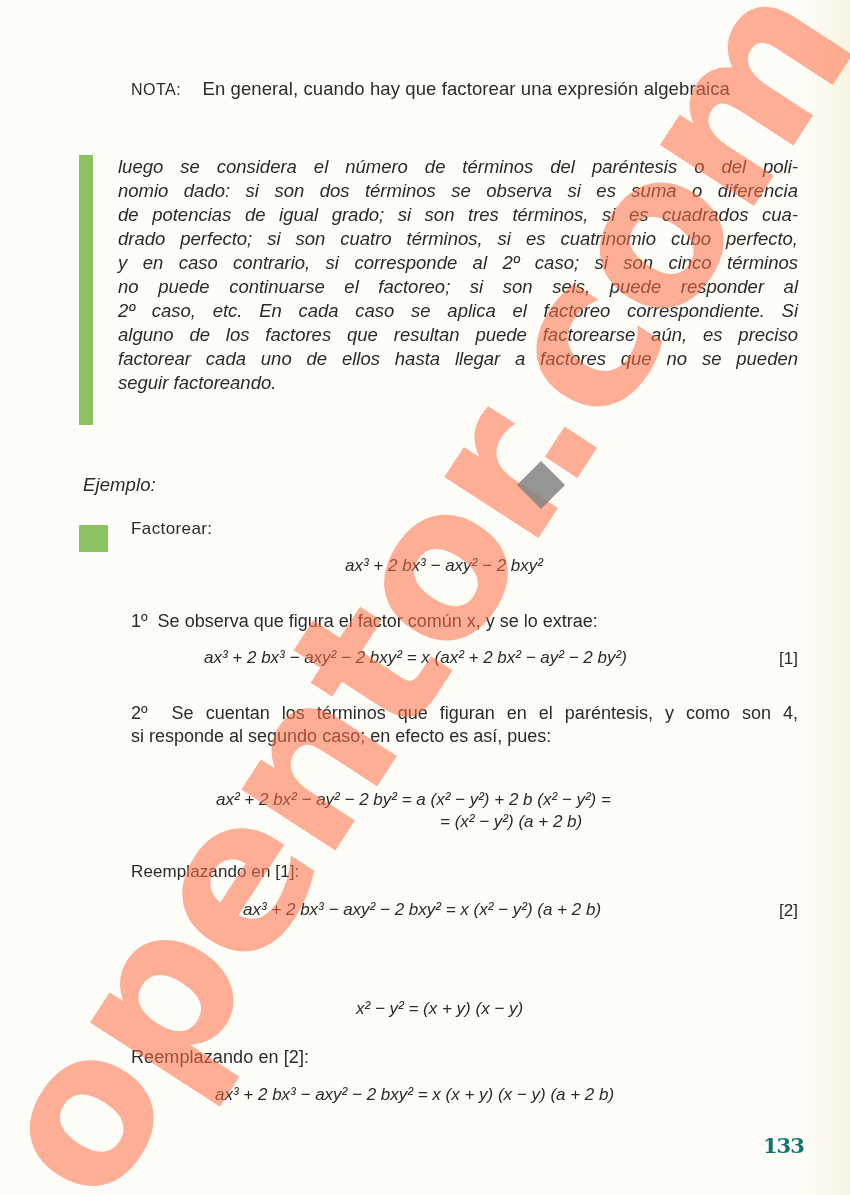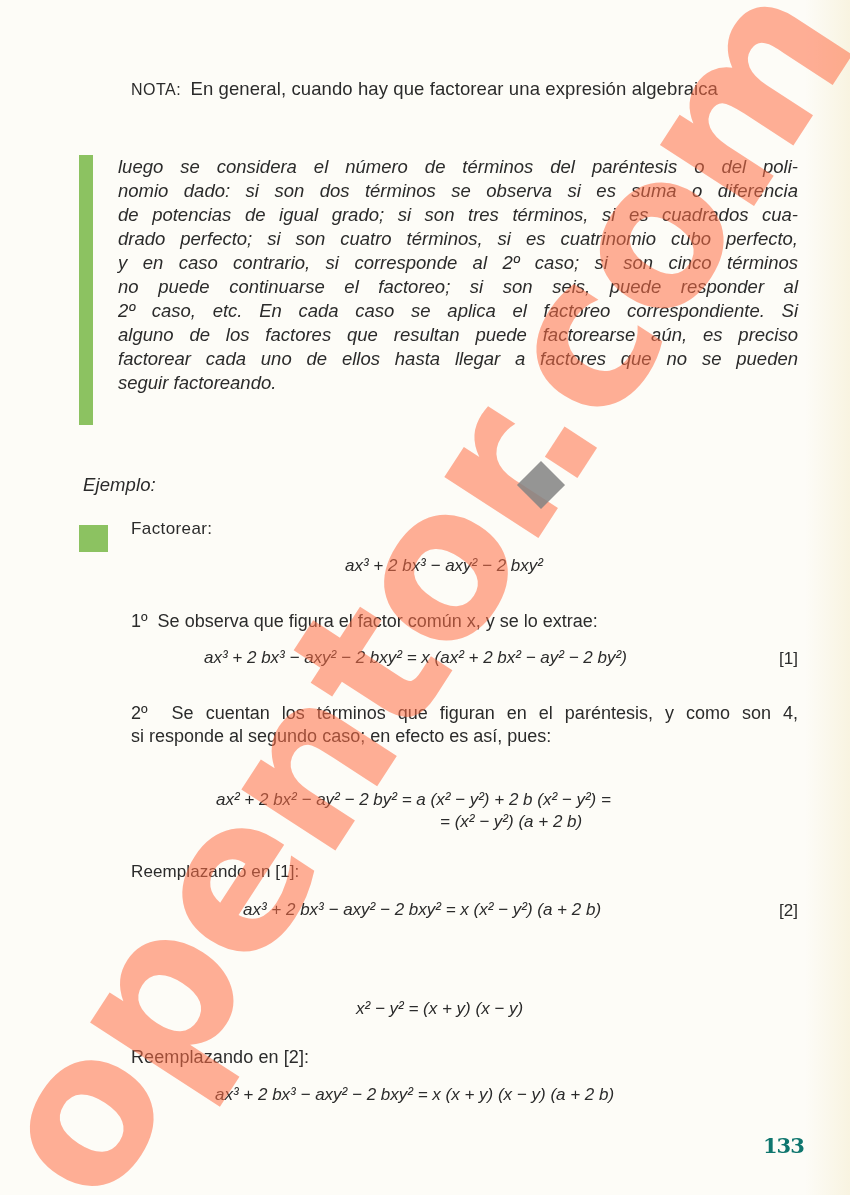--- a/index.html
+++ b/index.html
@@ -5,21 +5,21 @@
     html, body { margin: 0; padding: 0; }
     body {
       width: 850px; height: 1195px; position: relative; overflow: hidden;
       background: #fdfcf7;
       font-family: "Liberation Sans", sans-serif;
       color: #2b2b2b;
     }
     .page { position: absolute; inset: 0; }
     .line { position: absolute; white-space: nowrap; font-size: 18.5px; letter-spacing: 0.1px; }
     .nota { left: 83px; width: 715px; top: 78px; }
-    .nota-label { font-size: 16px; letter-spacing: 0.5px; margin-left: 48px; margin-right: 4px; }
+    .nota-label { font-size: 16px; letter-spacing: 0.5px; margin-left: 48px; margin-right: 16px; }
     .nota-2 { left: 83px; top: 103px; }
 
     .green-bar { position: absolute; left: 79px; top: 155px; width: 14px; height: 270px; background: #8cc261; }
     .rule-block { position: absolute; left: 118px; top: 155px; width: 680px; font-style: italic; font-size: 18.5px; line-height: 24px; }
     .rule-block .rl { display: block; text-align: justify; text-align-last: justify; height: 24px; }
     .rule-block .rl.last { text-align-last: left; }
 
     .ejemplo { left: 83px; top: 474px; font-style: italic; }
     .green-sq { position: absolute; left: 79px; top: 525px; width: 29px; height: 27px; background: #8cc261; }
     .factorear { left: 131px; top: 519px; font-size: 17px; letter-spacing: 0.4px; }

